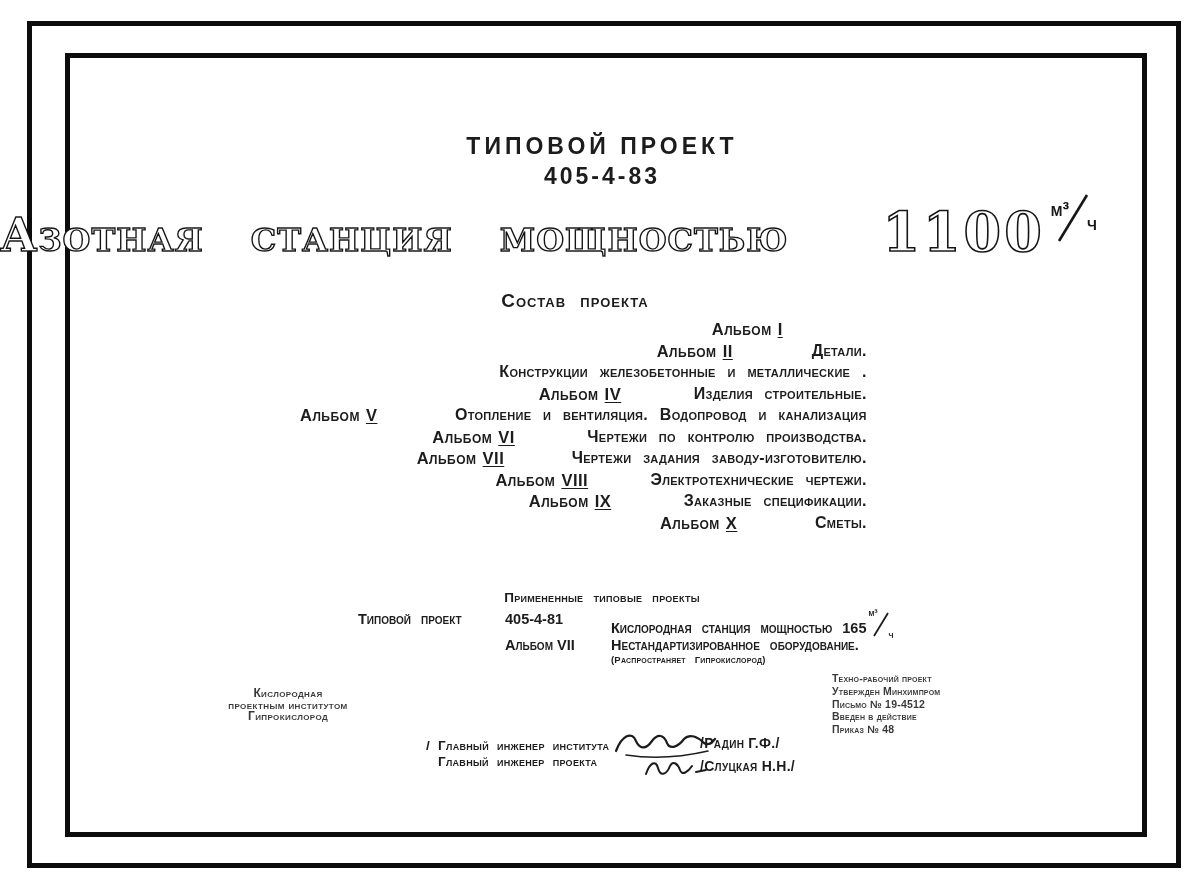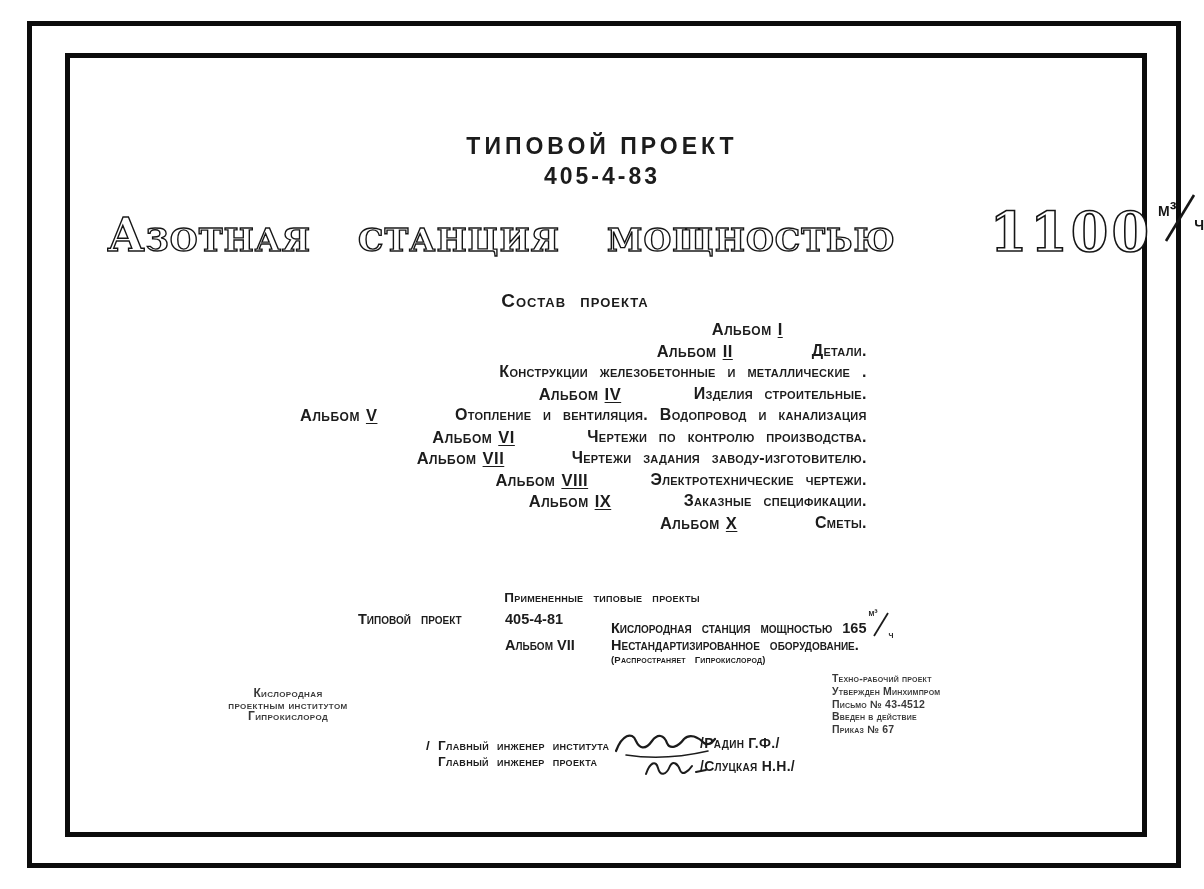--- a/index.html
+++ b/index.html
@@ -26,21 +26,21 @@
     color:#1c1c1c;
     white-space:nowrap;
   }
   .caps{font-variant:normal;}
   
   .hdr{position:absolute;left:0;width:1204px;text-align:center;}
   .hdr-line1{top:133px;font-size:23px;letter-spacing:4px;}
   .hdr-line2{top:163px;font-size:23px;letter-spacing:3px;}
   
   .main-title{
-    position:absolute;left:0;top:191px;width:1204px;text-align:right;
+    position:absolute;left:0;top:191px;width:1204px;text-align:left;
     font-family:"DejaVu Serif",serif;font-weight:700;font-variant:small-caps;
     font-size:46px;line-height:52px;
     color:#ffffff;-webkit-text-stroke:1.4px #151515;
     letter-spacing:1px;word-spacing:30px;white-space:nowrap;
   }
   .cap-number{
     font-size:54px;letter-spacing:3px;word-spacing:0;
     -webkit-text-stroke:1.6px #151515;
   }
   .frac{position:relative;display:inline-block;width:48px;height:52px;vertical-align:8px;margin-left:4px;}
@@ -172,23 +172,23 @@
 
 <div class="draft developer">
   <div>Кислородная</div>
   <div>проектным институтом</div>
   <div>Гипрокислород</div>
 </div>
 
 <div class="draft approval">
   <div>Техно-рабочий проект</div>
   <div>Утвержден Минхимпром</div>
-  <div>Письмо № 43-4512</div>
+  <div>Письмо № 19-4512</div>
   <div>Введен в действие</div>
-  <div>Приказ № 67</div>
+  <div>Приказ № 48</div>
 </div>
 
 <div class="draft sig-label1">/ Главный инженер института</div>
 <div class="draft sig-label2">Главный инженер проекта</div>
 
 <svg class="sig-svg" style="left:612px;top:729px;" width="105" height="30" viewBox="0 0 105 30">
   <path d="M4 22 C10 6 20 2 24 12 C27 19 33 22 40 12 C46 4 52 6 55 14 C58 21 66 18 72 10 C78 4 86 8 92 14 C96 17 100 14 103 10" fill="none" stroke="#1c1c1c" stroke-width="2.2" stroke-linecap="round"></path>
   <path d="M14 26 C40 30 70 28 96 22" fill="none" stroke="#1c1c1c" stroke-width="1.6" stroke-linecap="round"></path>
 </svg>
 <svg class="sig-svg" style="left:642px;top:756px;" width="72" height="26" viewBox="0 0 72 26">

